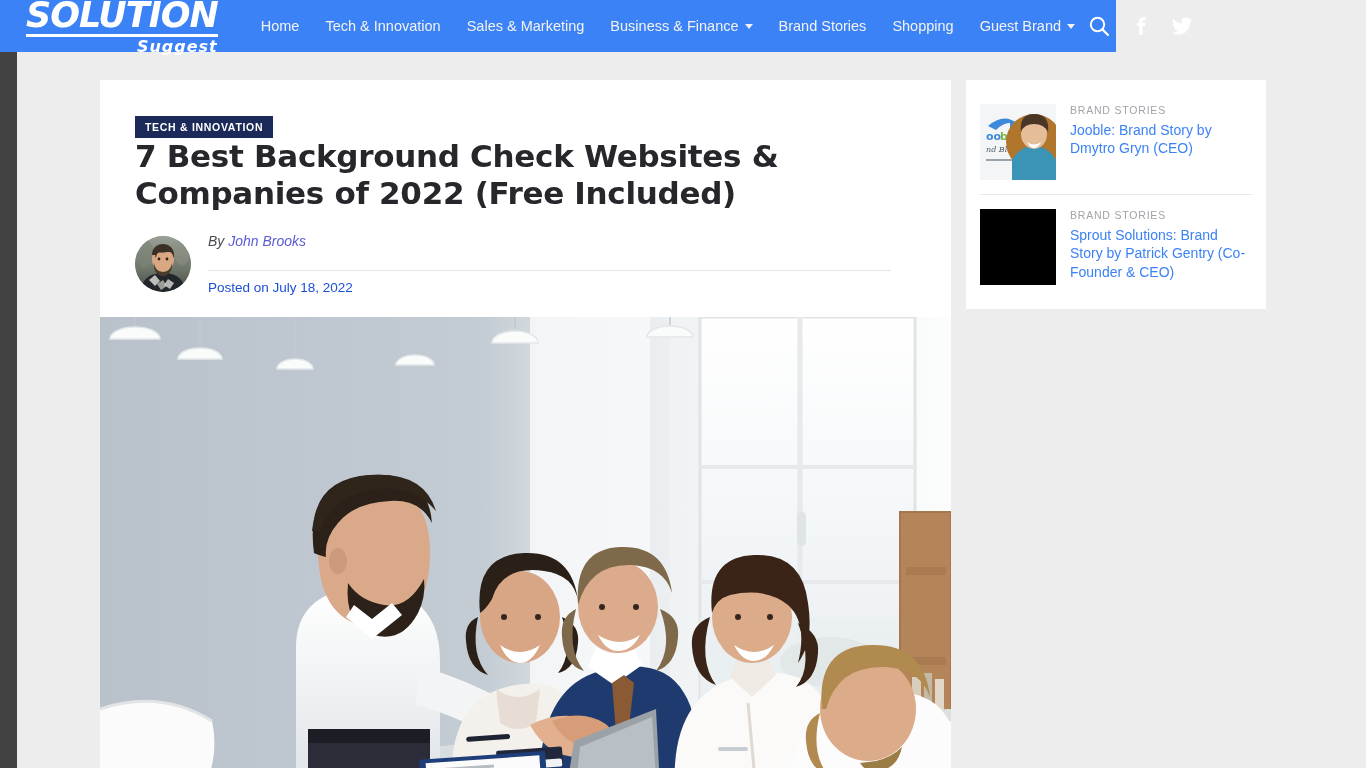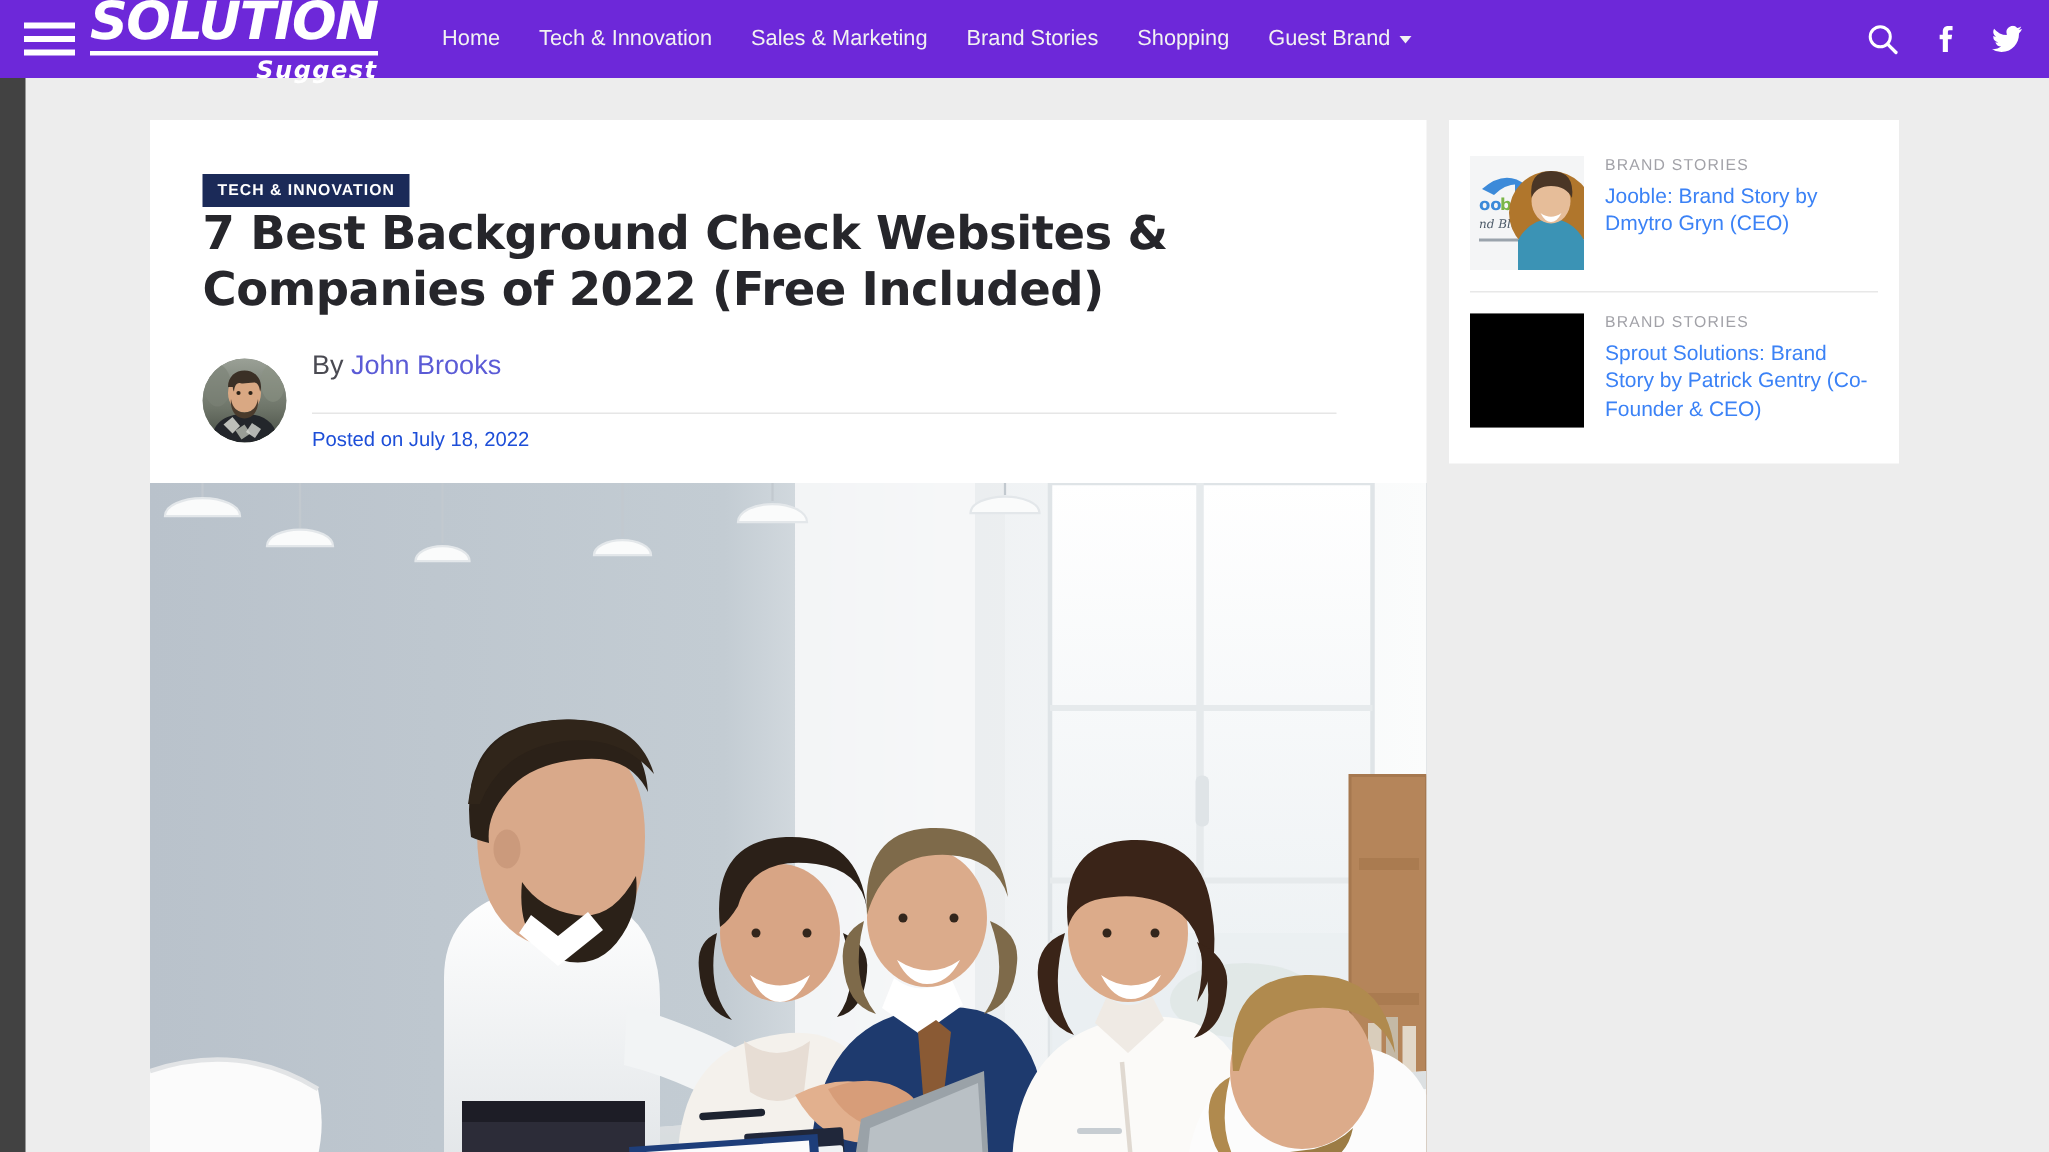--- a/index.html
+++ b/index.html
@@ -13,22 +13,22 @@
   
   .left-rail {
     position: absolute; left: 0; top: 52px;
     width: 17px; height: 716px;
     background: #424242;
   }
 
   
   .site-header {
     position: absolute; left: 0; top: 0;
-    width: 1366px; height: 52px;
-    background: #6d28d9;
+    width: 1116px; height: 52px;
+    background: #3b82f6;
     display: flex; align-items: center;
     z-index: 10;
     text-align: center;
   }
   .hamburger {
     width: 34px; height: 22px;
     margin-left: 16px; margin-right: 10px;
     display: flex; flex-direction: column; justify-content: space-between;
     cursor: pointer;
   }
@@ -120,24 +120,25 @@
     margin-top: 22px;
   }
   .avatar {
     width: 56px; height: 56px; border-radius: 50%;
     overflow: hidden; flex: none;
     background: #8a8f86;
   }
   .avatar svg { display: block; }
   .byline-text { margin-left: 17px; flex: 1; }
   .byline-row1 {
-    font-size: 18px; color: #4a4a52;
+    font-size: 14px; color: #4a4a52;
     padding-bottom: 21px;
     border-bottom: 1px solid #e6e6e6;
     max-width: 683px;
+    font-style: italic;
   }
   .author-link { color: #5b5bd6; cursor: pointer; }
   .byline-row2 {
     font-size: 13.5px; color: #1d4ed8;
     padding-top: 9px;
   }
 
   .hero {
     margin-top: 22px;
     width: 851px; height: 476px;
@@ -193,20 +194,24 @@
 
   <nav class="nav">
     <div class="nav-item">
       <span>Home</span>
     </div>
     <div class="nav-item">
       <span>Tech &amp; Innovation</span>
     </div>
     <div class="nav-item">
       <span>Sales &amp; Marketing</span>
+    </div>
+    <div class="nav-item">
+      <span>Business &amp; Finance</span>
+      <span class="caret"></span>
     </div>
     <div class="nav-item">
       <span>Brand Stories</span>
     </div>
     <div class="nav-item">
       <span>Shopping</span>
     </div>
     <div class="nav-item">
       <span>Guest Brand</span>
       <span class="caret"></span>

